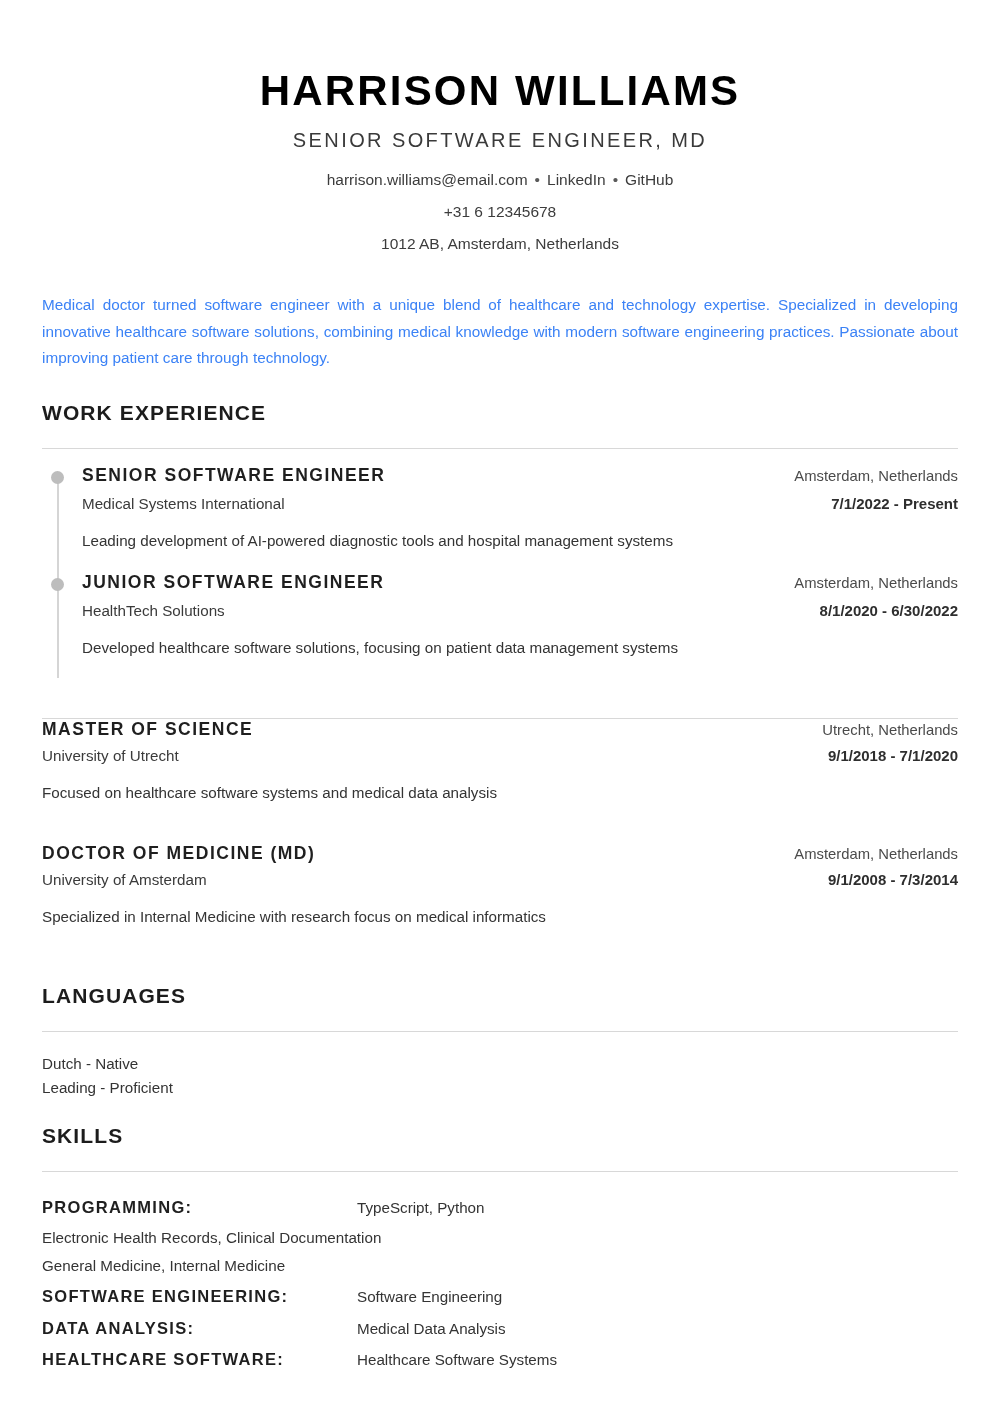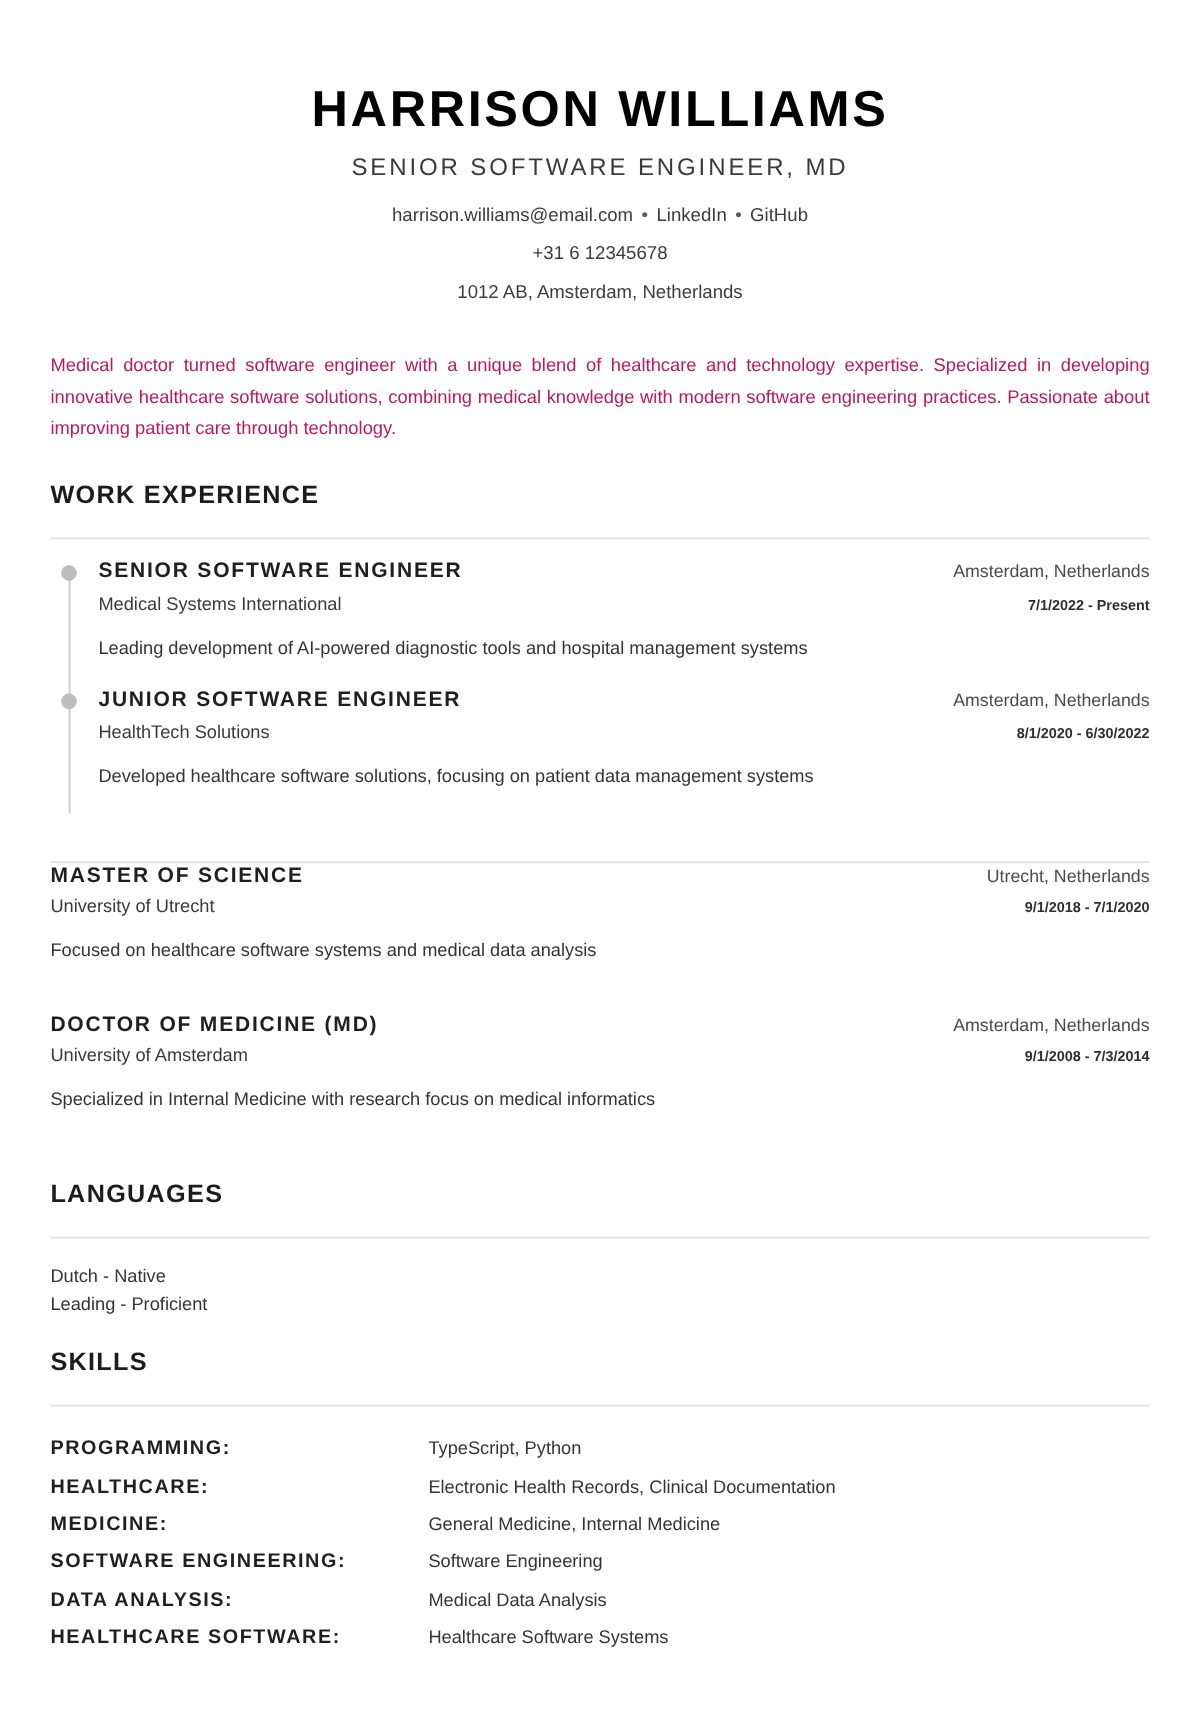--- a/index.html
+++ b/index.html
@@ -56,21 +56,21 @@
     color: #5a5a5a;
   }
   .contact-line.phone { margin-top: 8px; }
   .contact-line.address { margin-top: 8px; text-align: center; }
 
   
   .summary {
     margin-top: 36px;
     font-size: 15.3px;
     line-height: 1.72;
-    color: #be185d;
+    color: #3b82f6;
     text-align: justify;
   }
 
   
   .section { margin-top: 30px; }
   .section.section-education { margin-top: 40px; }
   .section.section-languages { margin-top: 42px; }
   .section.section-skills { margin-top: 24px; }
 
   .section-title {
@@ -131,21 +131,21 @@
     color: #4a4a4a;
     white-space: nowrap;
     padding-left: 18px;
   }
   .entry-row.sub { margin-top: 9px; }
   .entry-org {
     font-size: 15.2px;
     color: #3a3a3a;
   }
   .entry-dates {
-    font-size: 12px;
+    font-size: 15px;
     color: #2e2e2e;
     font-weight: 600;
     white-space: nowrap;
     padding-left: 18px;
   }
   .entry-desc {
     margin-top: 17px;
     font-size: 15.2px;
     color: #343434;
     line-height: 1.6;
@@ -289,25 +289,23 @@
   <div class="section section-skills">
     <h2 class="section-title">SKILLS</h2>
     <div class="section-rule"></div>
 
     <div class="skills-table">
       <div class="skill-row">
         <span class="skill-label">PROGRAMMING:</span>
         <span class="skill-value">TypeScript, Python</span>
       </div>
       <div class="skill-row">
-        <span class="skill-label">HEALTHCARE:</span>
         <span class="skill-value">Electronic Health Records, Clinical Documentation</span>
       </div>
       <div class="skill-row">
-        <span class="skill-label">MEDICINE:</span>
         <span class="skill-value">General Medicine, Internal Medicine</span>
       </div>
       <div class="skill-row">
         <span class="skill-label">SOFTWARE ENGINEERING:</span>
         <span class="skill-value">Software Engineering</span>
       </div>
       <div class="skill-row">
         <span class="skill-label">DATA ANALYSIS:</span>
         <span class="skill-value">Medical Data Analysis</span>
       </div>

